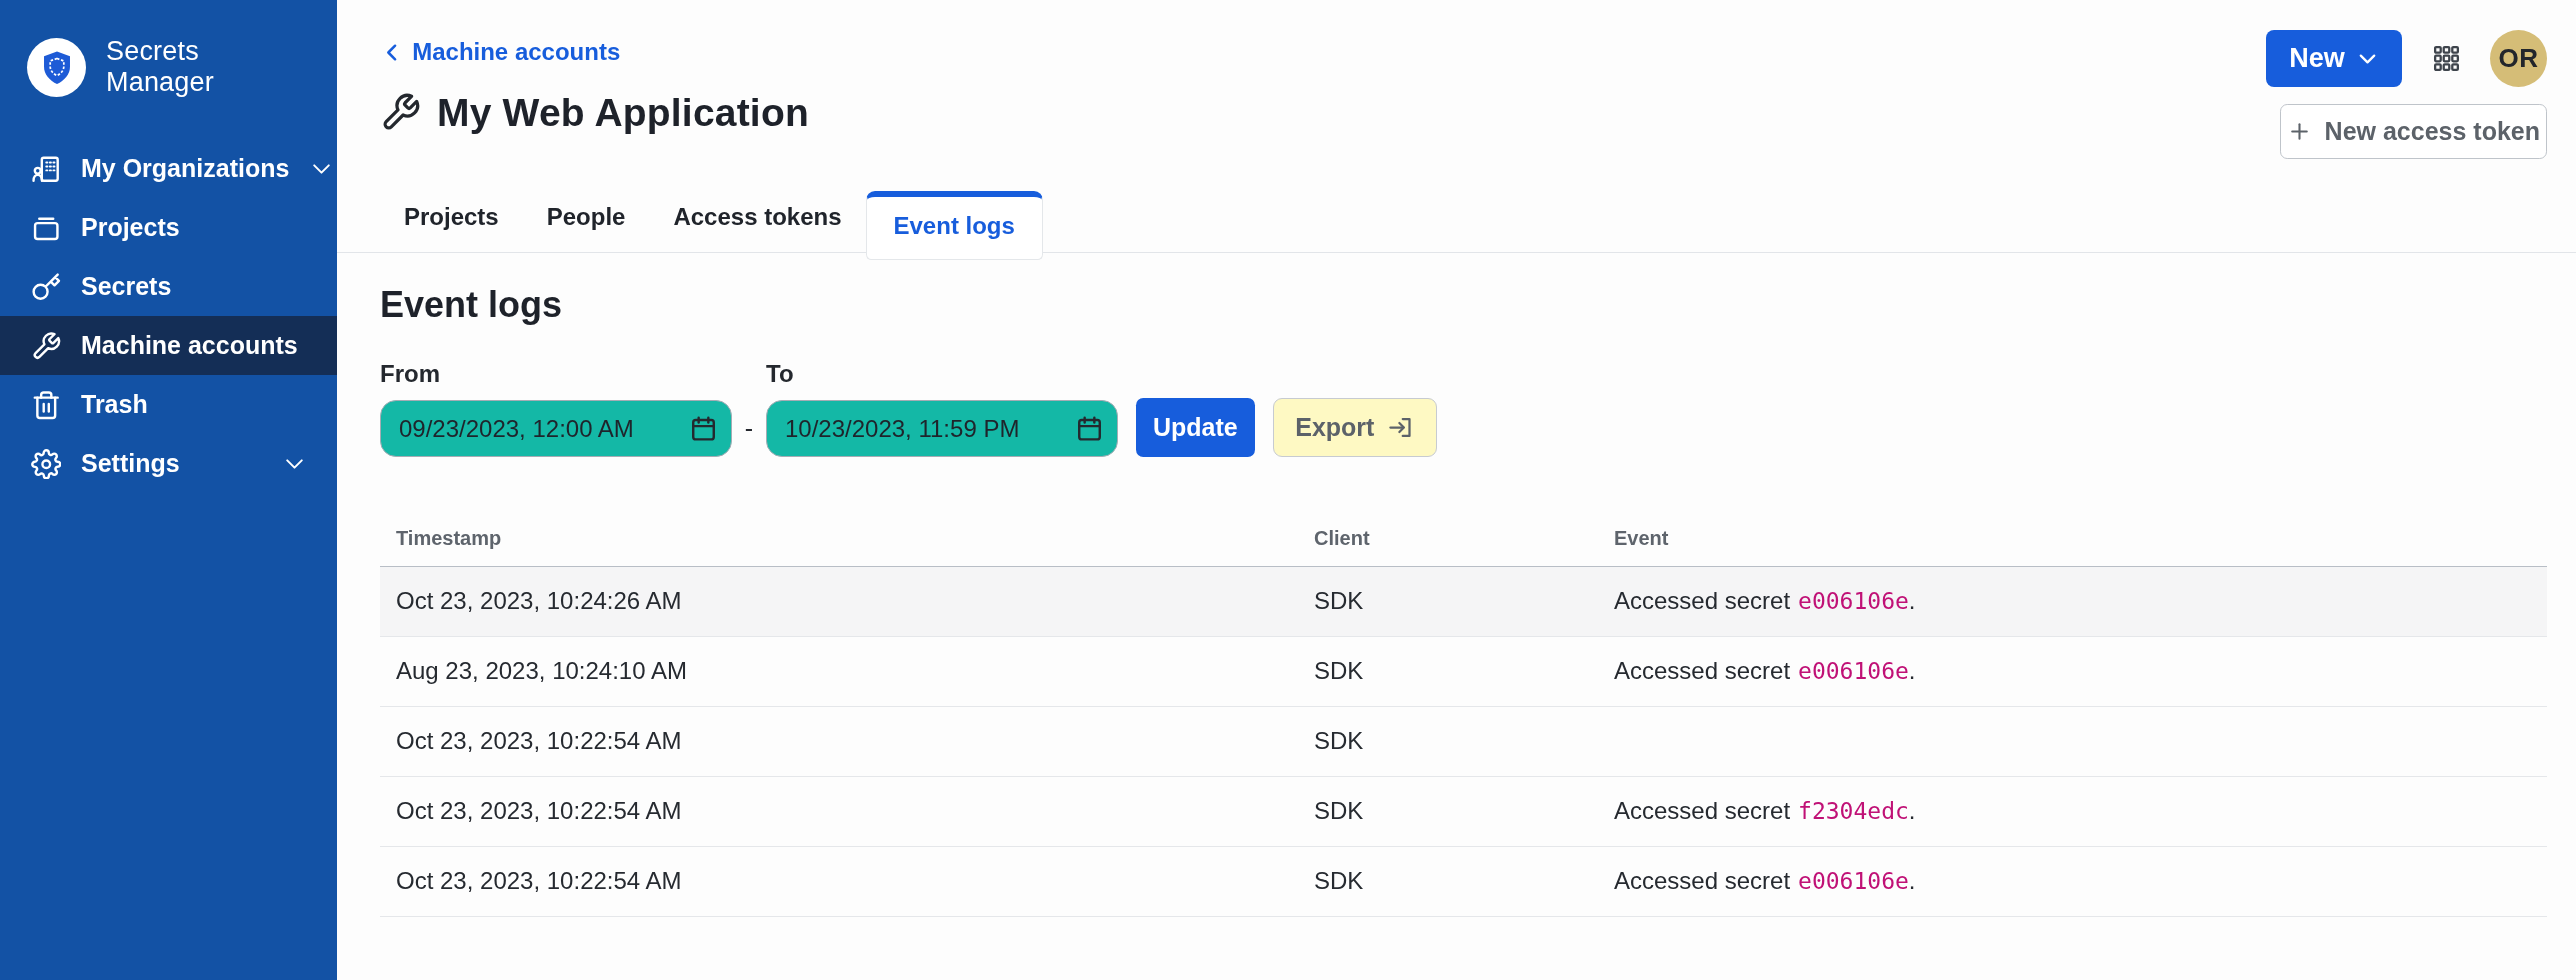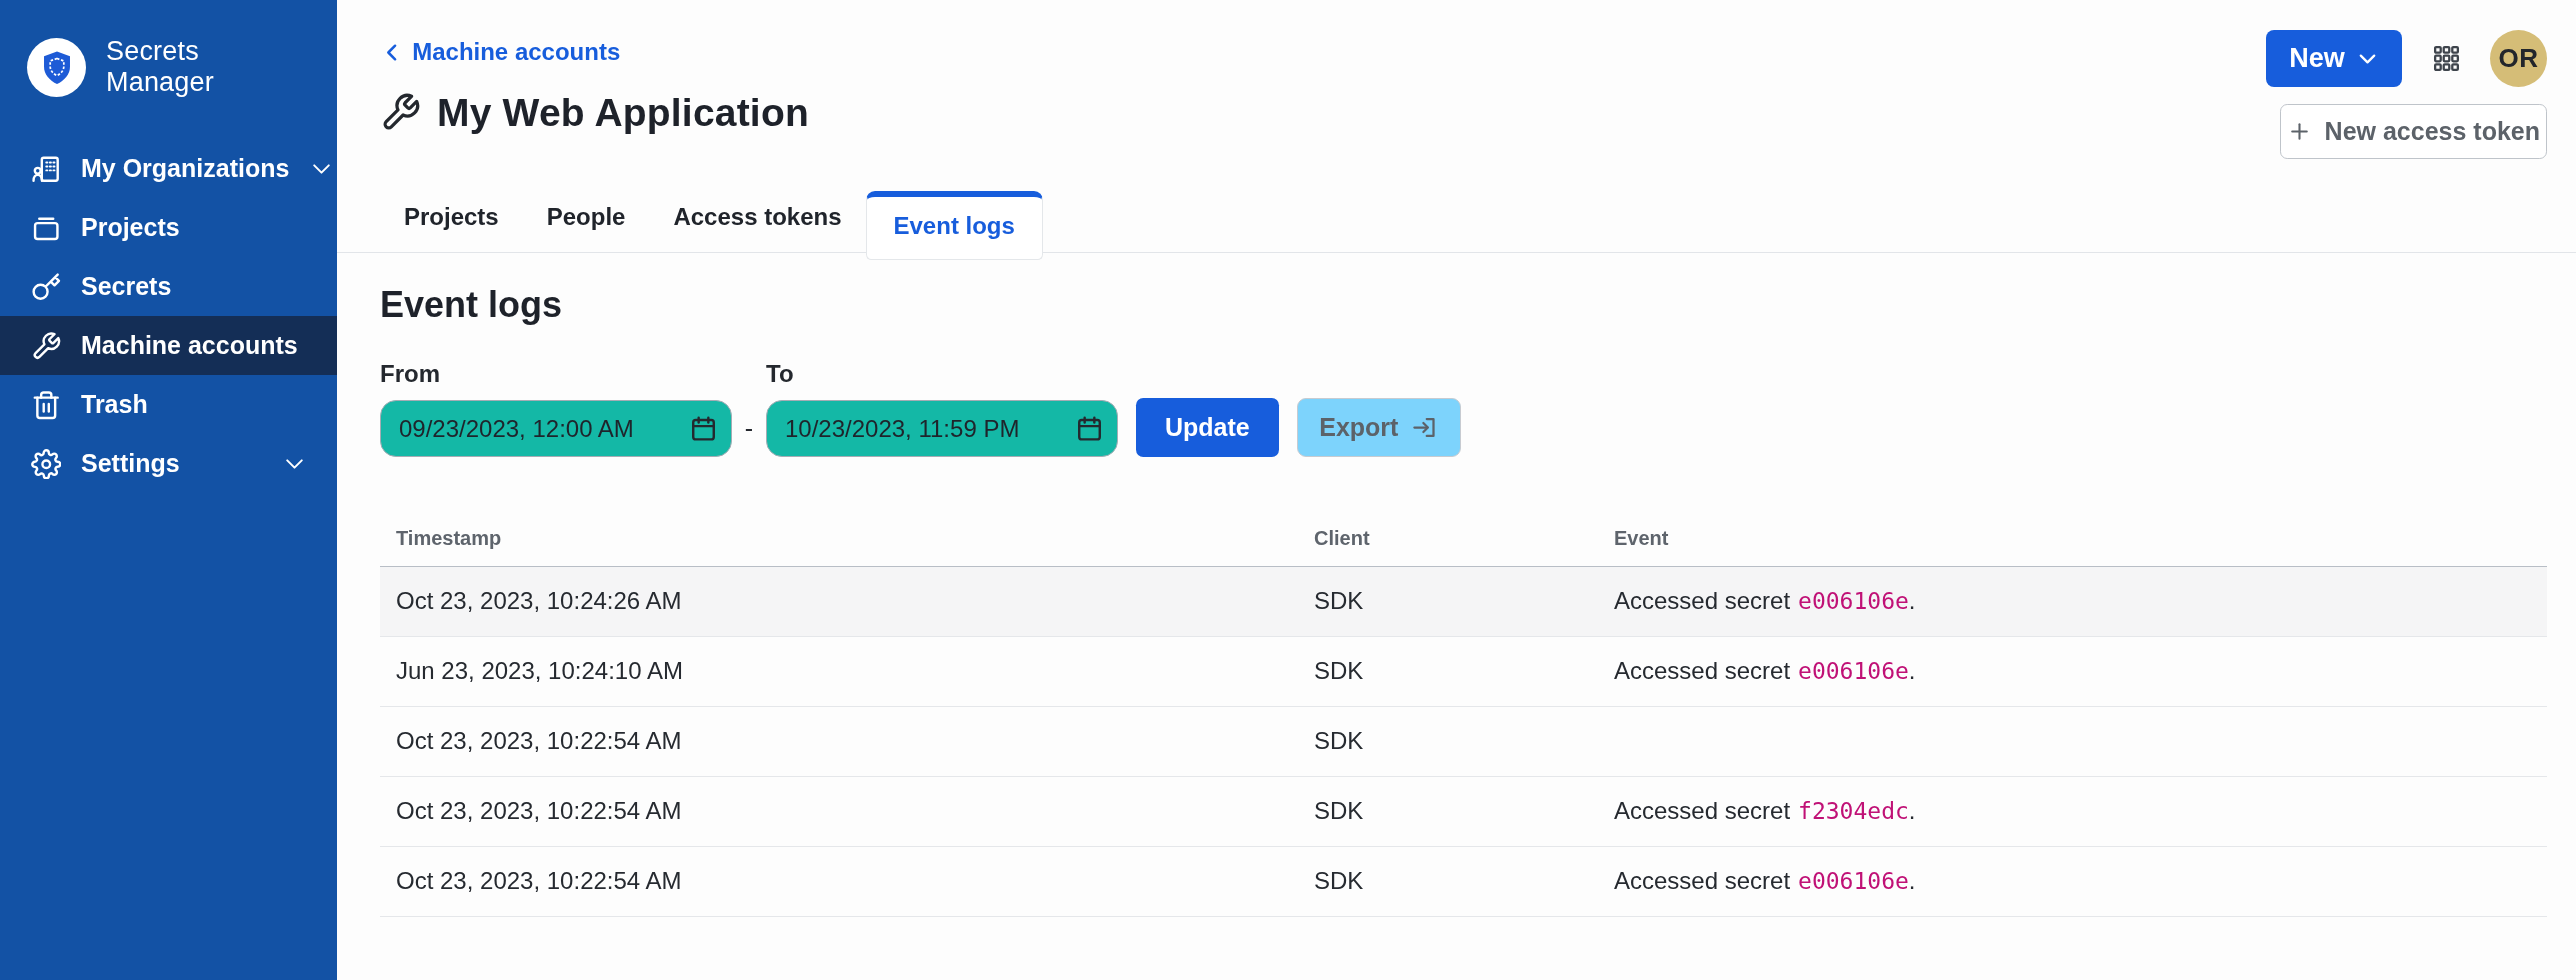--- a/index.html
+++ b/index.html
@@ -142,27 +142,27 @@
   .date-cal svg { width:29px; height:29px; }
   .range-sep {
     width:34px; text-align:center;
     font-size:25px; color:#24282E;
     padding-bottom:14.4px;
   }
   .btn-update {
     margin-left:18px;
     background:var(--accent); color:#fff;
     border:none; border-radius:7.2px;
-    height:59px; padding:0 29px;
+    height:59px; padding:0 17px;
     font-family:inherit; font-size:25px; font-weight:700;
     cursor:pointer;
   }
   .btn-export {
     margin-left:18px;
-    background:#7dd3fc; color:#5C6269;
+    background:#fef9c3; color:#5C6269;
     border:0.9px solid #C7CBD1; border-radius:9px;
     height:59px; padding:0 21.5px;
     font-family:inherit; font-size:25px; font-weight:700;
     display:flex; align-items:center; gap:12.6px;
     cursor:pointer;
   }
   .btn-export svg { width:27px; height:27px; }
 
   
   .table { margin-top:57px; width:100%; }
@@ -398,21 +398,21 @@
         <div class="th">Client</div>
         <div class="th">Event</div>
       </div>
     <div id="table-body">
         <div class="t-row highlight">
           <div class="td">Oct 23, 2023, 10:24:26 AM</div>
           <div class="td">SDK</div>
           <div class="td"><span>Accessed secret</span><span class="code">e006106e</span><span>.</span></div>
         </div>
         <div class="t-row">
-          <div class="td">Jun 23, 2023, 10:24:10 AM</div>
+          <div class="td">Aug 23, 2023, 10:24:10 AM</div>
           <div class="td">SDK</div>
           <div class="td"><span>Accessed secret</span><span class="code">e006106e</span><span>.</span></div>
         </div>
         <div class="t-row">
           <div class="td">Oct 23, 2023, 10:22:54 AM</div>
           <div class="td">SDK</div>
         </div>
         <div class="t-row">
           <div class="td">Oct 23, 2023, 10:22:54 AM</div>
           <div class="td">SDK</div>

